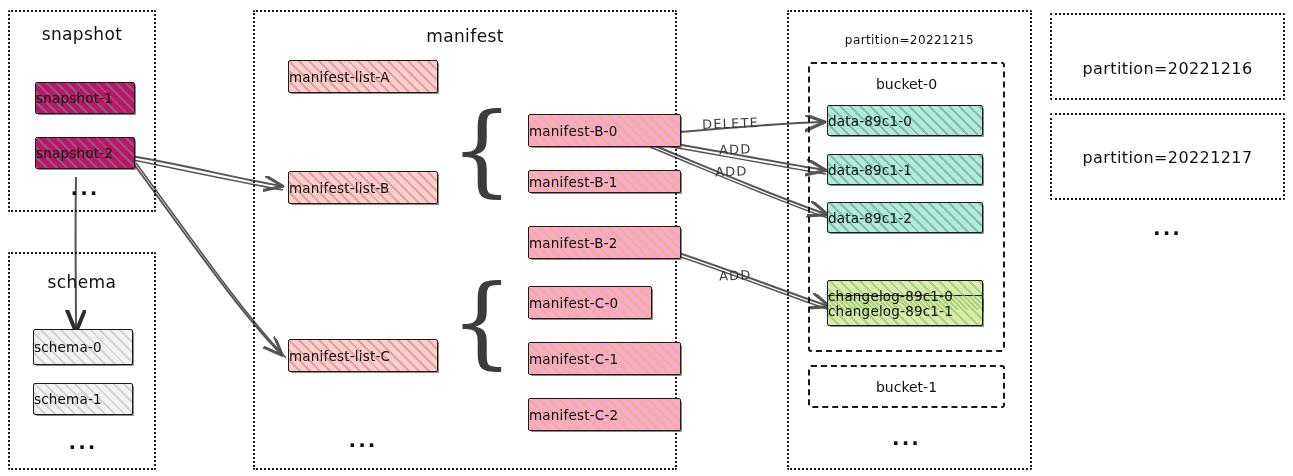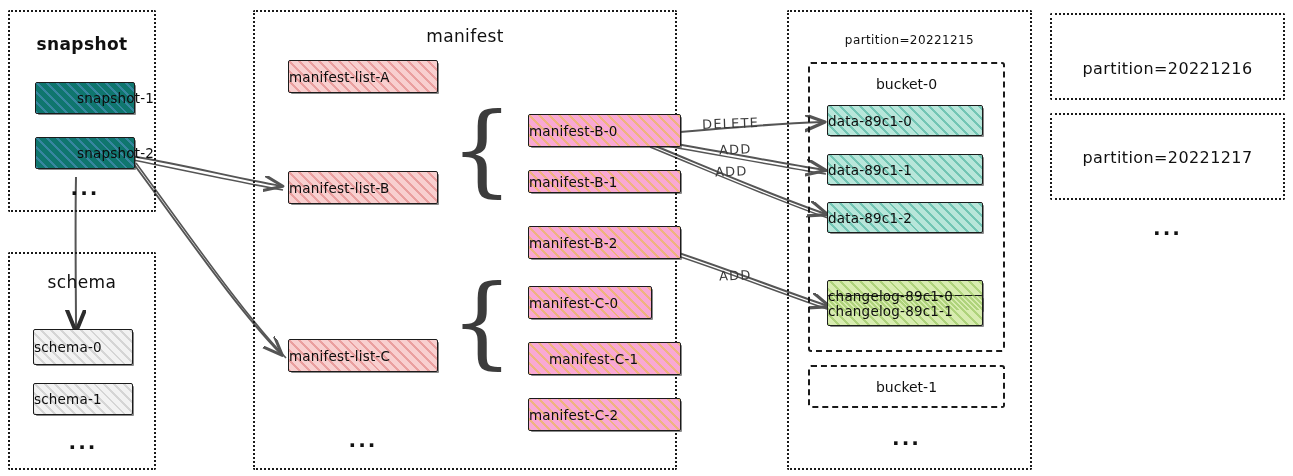--- a/index.html
+++ b/index.html
@@ -73,21 +73,21 @@
     box-shadow: 2px 2px 0 -1px rgba(40,40,40,0.55);
   }
   .node .lbl { position: relative; z-index: 2; }
   .node::before {
     content: "";
     position: absolute;
     left: 0; top: 0; right: 0; bottom: 0;
     z-index: 1;
     opacity: 0.9;
   }
-  .n-blue   { background: #0f766e; padding-left: 41px; }
+  .n-blue   { background: #be185d; }
   .n-blue::before   { background: repeating-linear-gradient(45deg, rgba(96,150,210,0.55) 0 2px, rgba(0,0,0,0) 2px 7px); }
   .n-red    { background: #f8cfcf; }
   .n-red::before    { background: repeating-linear-gradient(45deg, rgba(219,110,110,0.55) 0 2px, rgba(0,0,0,0) 2px 7px); }
   .n-yellow { background: #f9a8d4; margin-left: 36px; }
   .n-yellow::before { background: repeating-linear-gradient(45deg, rgba(233,186,78,0.7) 0 2px, rgba(0,0,0,0) 2px 7px); }
   .n-gray   { background: #f2f2f2; }
   .n-gray::before   { background: repeating-linear-gradient(45deg, rgba(150,150,150,0.35) 0 2px, rgba(0,0,0,0) 2px 7px); }
   .n-teal   { background: #b8e6da; }
   .n-teal::before   { background: repeating-linear-gradient(45deg, rgba(56,170,148,0.6) 0 2px, rgba(0,0,0,0) 2px 7px); }
   .n-green  { background: #d8ecb0; }
@@ -149,21 +149,21 @@
     <path d="M649,143 C702,152 777,166 826,174" fill="none" stroke="#555" stroke-width="1.5"></path>
 
     <path d="M648,143 C702,165 778,198 826,214" fill="none" stroke="#555" stroke-width="2" marker-end="url(#ah)"></path>
     <path d="M650,147 C704,169 780,202 828,218" fill="none" stroke="#555" stroke-width="1.5"></path>
 
     <path d="M648,243 C710,262 780,290 828,306" fill="none" stroke="#555" stroke-width="2" marker-end="url(#ah)"></path>
     <path d="M650,247 C712,266 782,294 830,310" fill="none" stroke="#555" stroke-width="1.5"></path>
   </svg>
 
   <div class="group" style="left:8px; top:10px; width:148px; height:202px;">
-    <div class="group-title" style="top:22px;font-weight:bold;">snapshot</div>
+    <div class="group-title" style="top:12px;">snapshot</div>
   </div>
   <div class="node n-blue" style="left:35px; top:82px; width:100px; height:32px;">
     <span class="lbl">snapshot-1</span>
   </div>
   <div class="node n-blue" style="left:35px; top:137px; width:100px; height:32px;">
     <span class="lbl">snapshot-2</span>
   </div>
   <div class="ellipsis" style="left:35px; top:178px; width:100px;">...</div>
 
   <div class="group" style="left:8px; top:252px; width:148px; height:218px;">
@@ -201,21 +201,21 @@
   <div class="node n-yellow" style="left:492px; top:170px; width:153px; height:23px;">
     <span class="lbl">manifest-B-1</span>
   </div>
   <div class="node n-yellow" style="left:492px; top:226px; width:153px; height:33px;">
     <span class="lbl">manifest-B-2</span>
   </div>
 
   <div class="node n-yellow" style="left:492px; top:286px; width:124px; height:33px;">
     <span class="lbl">manifest-C-0</span>
   </div>
-  <div class="node n-yellow" style="left:492px; top:342px; width:153px; height:33px;padding-left:20px;">
+  <div class="node n-yellow" style="left:492px; top:342px; width:153px; height:33px;">
     <span class="lbl">manifest-C-1</span>
   </div>
   <div class="node n-yellow" style="left:492px; top:398px; width:153px; height:33px;">
     <span class="lbl">manifest-C-2</span>
   </div>
 
   <div class="edge-label" style="left:702px; top:116px;">DELETE</div>
   <div class="edge-label" style="left:719px; top:142px;">ADD</div>
   <div class="edge-label" style="left:715px; top:164px;">ADD</div>
   <div class="edge-label" style="left:719px; top:268px;">ADD</div>

